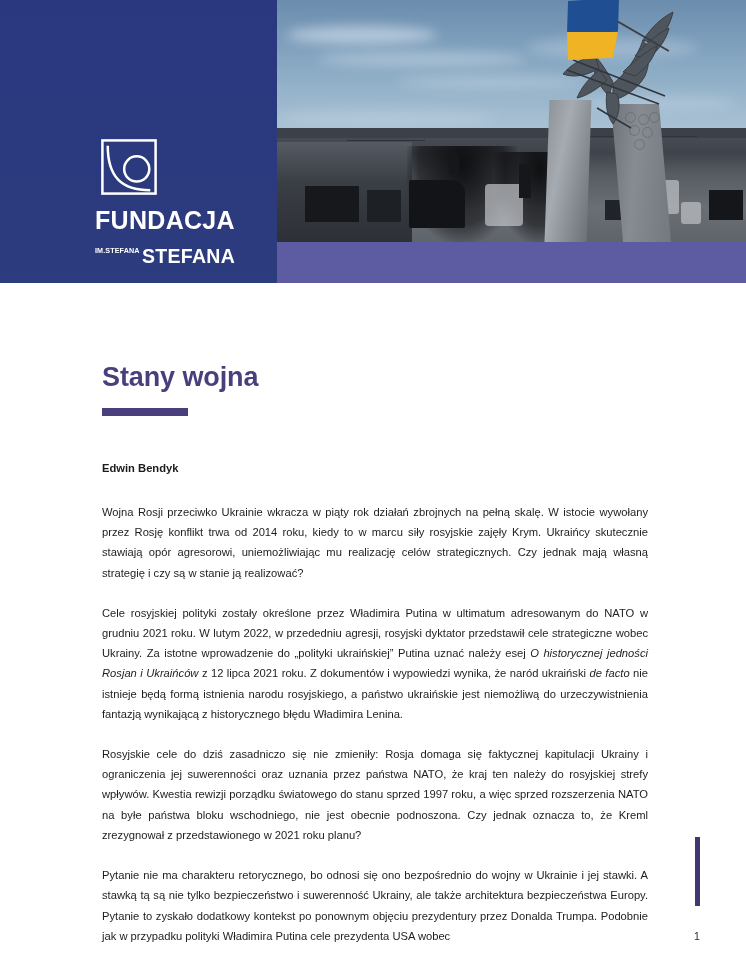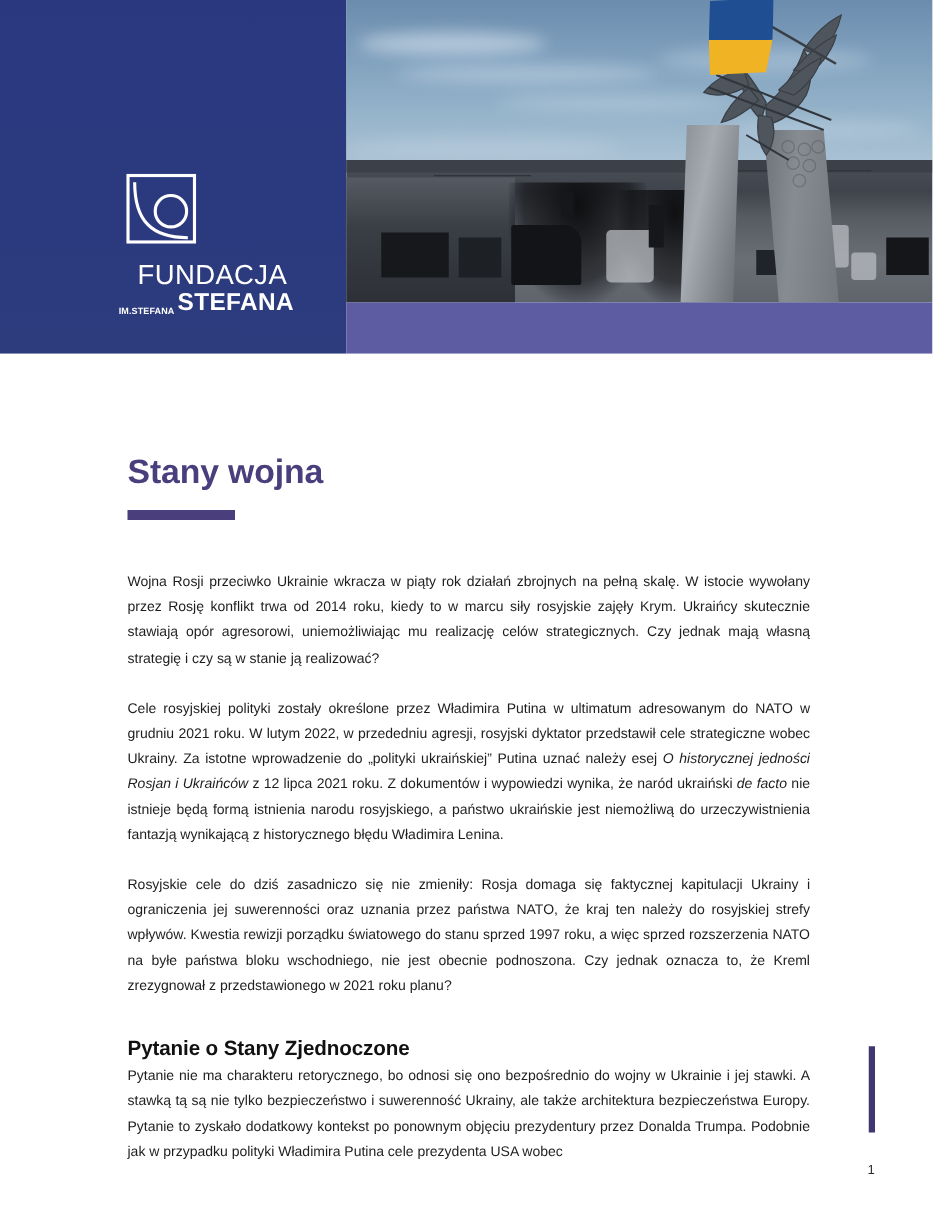--- a/index.html
+++ b/index.html
@@ -195,30 +195,29 @@
     width: 58px;
     height: 58px;
     margin-left: 5px;
   }
   .logo-text {
     margin-top: 8px;
     color: #ffffff;
     line-height: 1;
   }
   .logo-line1 {
-    font-size: 22px;
-    font-weight: 400;
+    font-size: 25px;
+    font-weight: 700;
     letter-spacing: 0.3px;
     display: block;
-    margin-left: 15px;
   }
   .logo-line2row {
     display: flex;
-    align-items: flex-end;
-    margin-top: 2px;
+    align-items: flex-start;
+    margin-top: 14px;
   }
   .logo-im {
     font-size: 7.2px;
     font-weight: 700;
     letter-spacing: 0.1px;
     margin-right: 2.5px;
   }
   .logo-line2 {
     font-size: 19.5px;
     font-weight: 700;
@@ -252,21 +251,21 @@
     font-weight: 700;
     color: #1b1b1b;
   }
   p.body {
     margin: 0;
     font-size: 11.2px;
     line-height: 20.2px;
     text-align: justify;
     color: #1d1d1d;
   }
-  p.first-para { margin-top: 40px; }
+  p.first-para { margin-top: 28px; }
   p.body + p.body { margin-top: 20px; }
   .section-head {
     margin: 31px 0 2px 0;
     font-size: 16.5px;
     font-weight: 700;
     color: #111111;
     letter-spacing: -0.1px;
   }
   .section-head + p.body { margin-top: 0; }
   em { font-style: italic; }
@@ -381,26 +380,26 @@
       </span>
     </div>
   </div>
 </div>
 
 <div class="doc">
 
   <h1 class="page-title">Stany wojna</h1>
   <div class="title-rule"></div>
 
+  <div class="author">Edwin Bendyk</div>
 
   <p class="body first-para">Wojna Rosji przeciwko Ukrainie wkracza w piąty rok działań zbrojnych na pełną skalę. W istocie wywołany przez Rosję konflikt trwa od 2014 roku, kiedy to w marcu siły rosyjskie zajęły Krym. Ukraińcy skutecznie stawiają opór agresorowi, uniemożliwiając mu realizację celów strategicznych. Czy jednak mają własną strategię i czy są w stanie ją realizować?</p>
 
   <p class="body"><span>Cele rosyjskiej polityki zostały określone przez Władimira Putina w ultimatum adresowanym do NATO w grudniu 2021 roku. W lutym 2022, w przededniu agresji, rosyjski dyktator przedstawił cele strategiczne wobec Ukrainy. Za istotne wprowadzenie do „polityki ukraińskiej” Putina uznać należy esej </span><em>O historycznej jedności Rosjan i Ukraińców</em><span> z 12 lipca 2021 roku. Z dokumentów i wypowiedzi wynika, że naród ukraiński </span><em>de facto</em><span> nie istnieje będą formą istnienia narodu rosyjskiego, a państwo ukraińskie jest niemożliwą do urzeczywistnienia fantazją wynikającą z historycznego błędu Władimira Lenina.</span></p>
 
   <p class="body">Rosyjskie cele do dziś zasadniczo się nie zmieniły: Rosja domaga się faktycznej kapitulacji Ukrainy i ograniczenia jej suwerenności oraz uznania przez państwa NATO, że kraj ten należy do rosyjskiej strefy wpływów. Kwestia rewizji porządku światowego do stanu sprzed 1997 roku, a więc sprzed rozszerzenia NATO na byłe państwa bloku wschodniego, nie jest obecnie podnoszona. Czy jednak oznacza to, że Kreml zrezygnował z przedstawionego w 2021 roku planu?</p>
 
-  <h2 class="section-head">Pytanie o Stany Zjednoczone</h2>
 
   <p class="body">Pytanie nie ma charakteru retorycznego, bo odnosi się ono bezpośrednio do wojny w Ukrainie i jej stawki. A stawką tą są nie tylko bezpieczeństwo i suwerenność Ukrainy, ale także architektura bezpieczeństwa Europy. Pytanie to zyskało dodatkowy kontekst po ponownym objęciu prezydentury przez Donalda Trumpa. Podobnie jak w przypadku polityki Władimira Putina cele prezydenta USA wobec</p>
 </div>
 
 <div class="side-rule"></div>
 <div class="page-number">1</div>
 
 </body></html>

